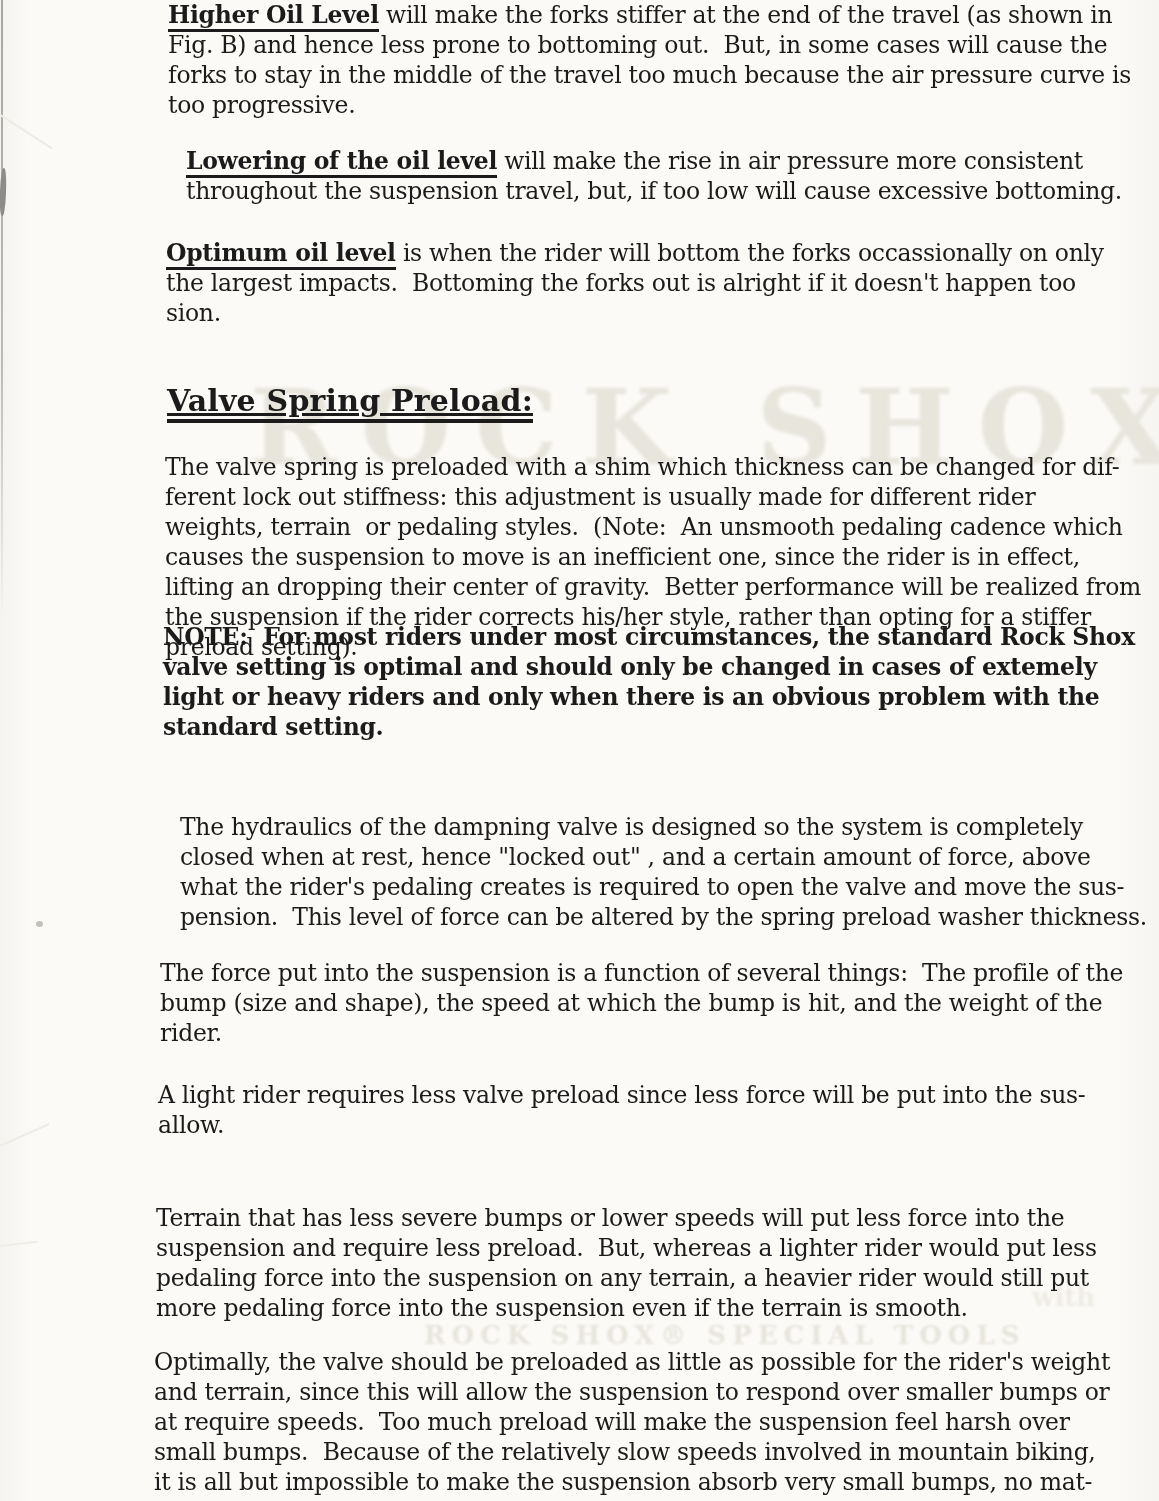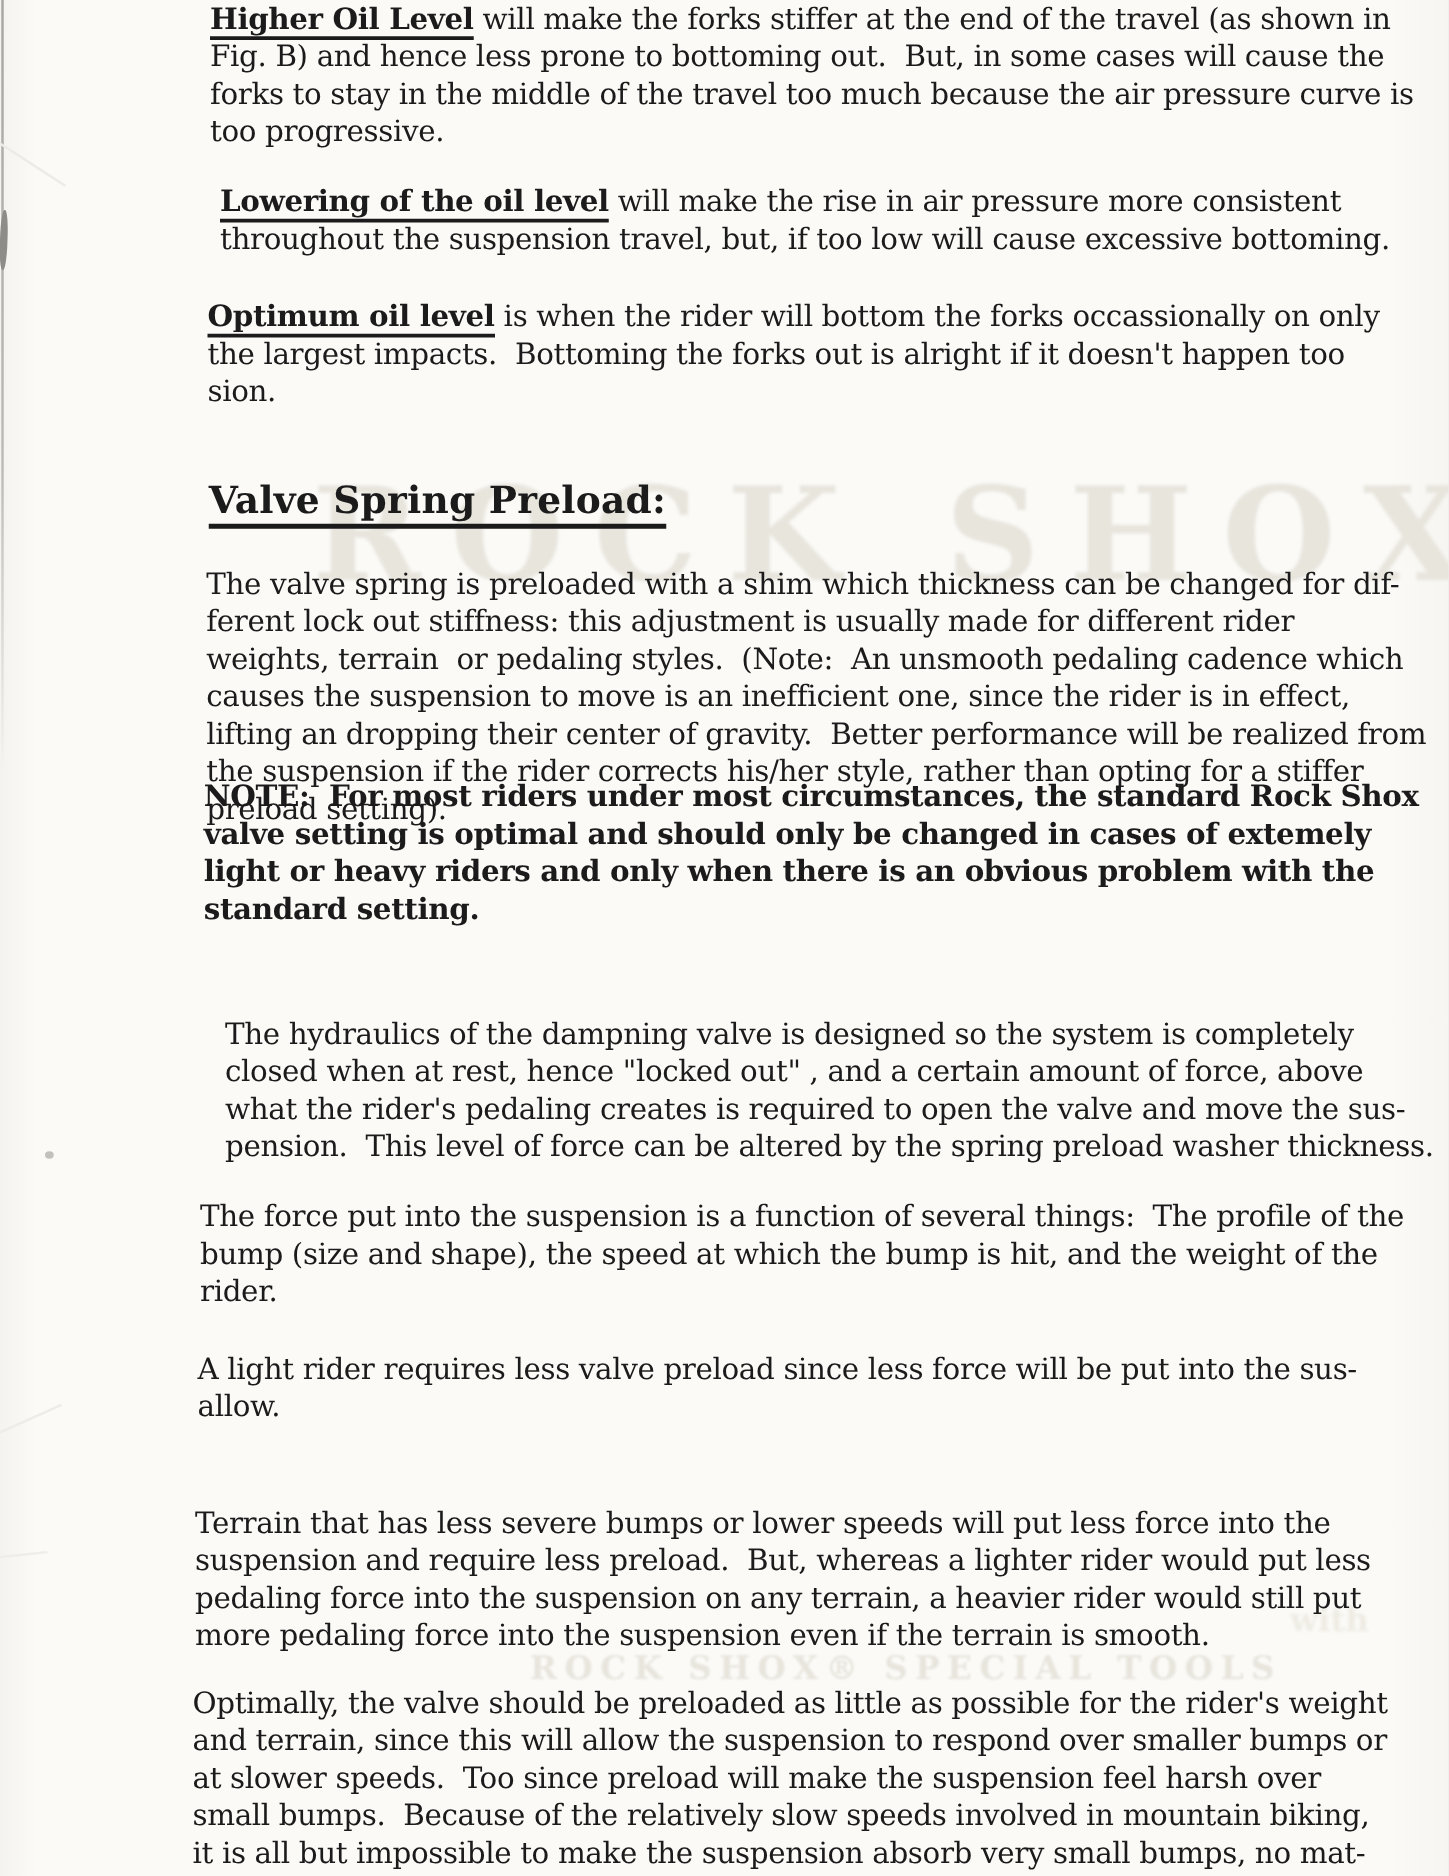--- a/index.html
+++ b/index.html
@@ -29,21 +29,21 @@
     color:var(--watermark,#e5e1d7);filter:blur(1px);white-space:nowrap;}
   .wm-ghost{position:absolute;left:1032px;top:1282px;z-index:1;
     font-weight:bold;font-size:26px;color:var(--watermark_soft,#eeebe3);
     filter:blur(1.2px);white-space:nowrap;}
   
   .para{position:absolute;z-index:2;font-size:23.5px;line-height:30px;letter-spacing:-0.3px;}
   .ln{white-space:pre;}
   .lead{font-weight:bold;border-bottom:3px solid currentColor;}
   .note{font-weight:bold;}
   .heading{position:absolute;z-index:2;font-size:30px;line-height:38px;font-weight:bold;letter-spacing:0.2px;white-space:pre;}
-  .heading .heading-text{border-bottom:4px solid currentColor;padding-bottom:1px;}
+  .heading .heading-text{border-bottom:4px solid currentColor;padding-bottom:1px;text-decoration:underline;}
 </style>
 </head>
 <body>
 
 <div class="page">
 
   <div class="edge-line"></div>
   <div class="edge-smudge"></div>
   <div class="speck"></div>
   <div class="crease1"></div>
@@ -54,21 +54,21 @@
   <div class="wm-small">ROCK SHOX® SPECIAL TOOLS</div>
   <div class="wm-ghost">with</div>
 
   <div class="para" style="top:0px;left:168px">
     <div class="ln"><span class="lead">Higher Oil Level</span><span> will make the forks stiffer at the end of the travel (as shown in</span></div>
     <div class="ln">Fig. B) and hence less prone to bottoming out.  But, in some cases will cause the</div>
     <div class="ln">forks to stay in the middle of the travel too much because the air pressure curve is</div>
     <div class="ln">too progressive.</div>
   </div>
 
-  <div class="para" style="top:146px;left:176px">
+  <div class="para" style="top:146px;left:186px">
     <div class="ln"><span class="lead">Lowering of the oil level</span><span> will make the rise in air pressure more consistent</span></div>
     <div class="ln">throughout the suspension travel, but, if too low will cause excessive bottoming.</div>
   </div>
 
   <div class="para" style="top:238px;left:166px">
     <div class="ln"><span class="lead">Optimum oil level</span><span> is when the rider will bottom the forks occassionally on only</span></div>
     <div class="ln">the largest impacts.  Bottoming the forks out is alright if it doesn't happen too</div>
     <div class="ln">sion.</div>
   </div>
 
@@ -112,18 +112,18 @@
   <div class="para" style="top:1203px;left:156px">
     <div class="ln">Terrain that has less severe bumps or lower speeds will put less force into the</div>
     <div class="ln">suspension and require less preload.  But, whereas a lighter rider would put less</div>
     <div class="ln">pedaling force into the suspension on any terrain, a heavier rider would still put</div>
     <div class="ln">more pedaling force into the suspension even if the terrain is smooth.</div>
   </div>
 
   <div class="para" style="top:1347px;left:154px">
     <div class="ln">Optimally, the valve should be preloaded as little as possible for the rider's weight</div>
     <div class="ln">and terrain, since this will allow the suspension to respond over smaller bumps or</div>
-    <div class="ln">at slower speeds.  Too since preload will make the suspension feel harsh over</div>
+    <div class="ln">at require speeds.  Too much preload will make the suspension feel harsh over</div>
     <div class="ln">small bumps.  Because of the relatively slow speeds involved in mountain biking,</div>
     <div class="ln">it is all but impossible to make the suspension absorb very small bumps, no mat-</div>
   </div>
 
 </div>
 
 </body></html>

